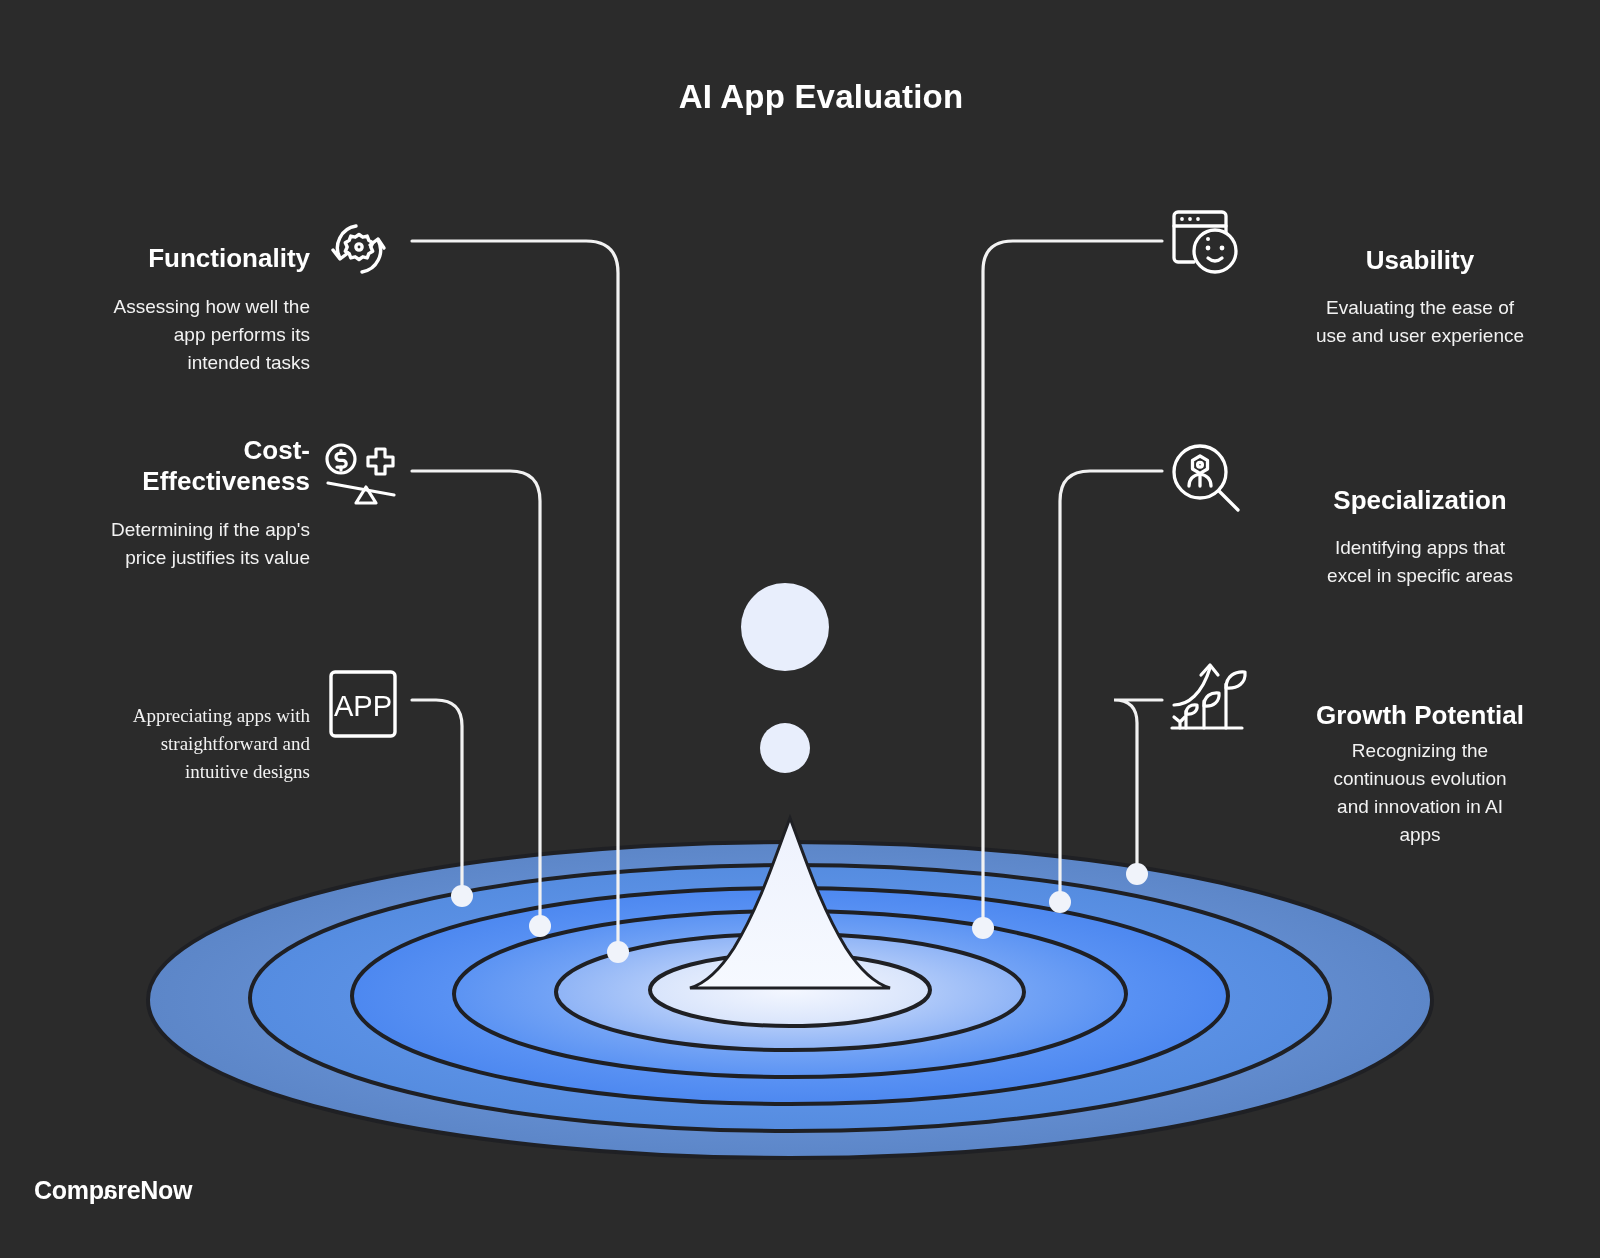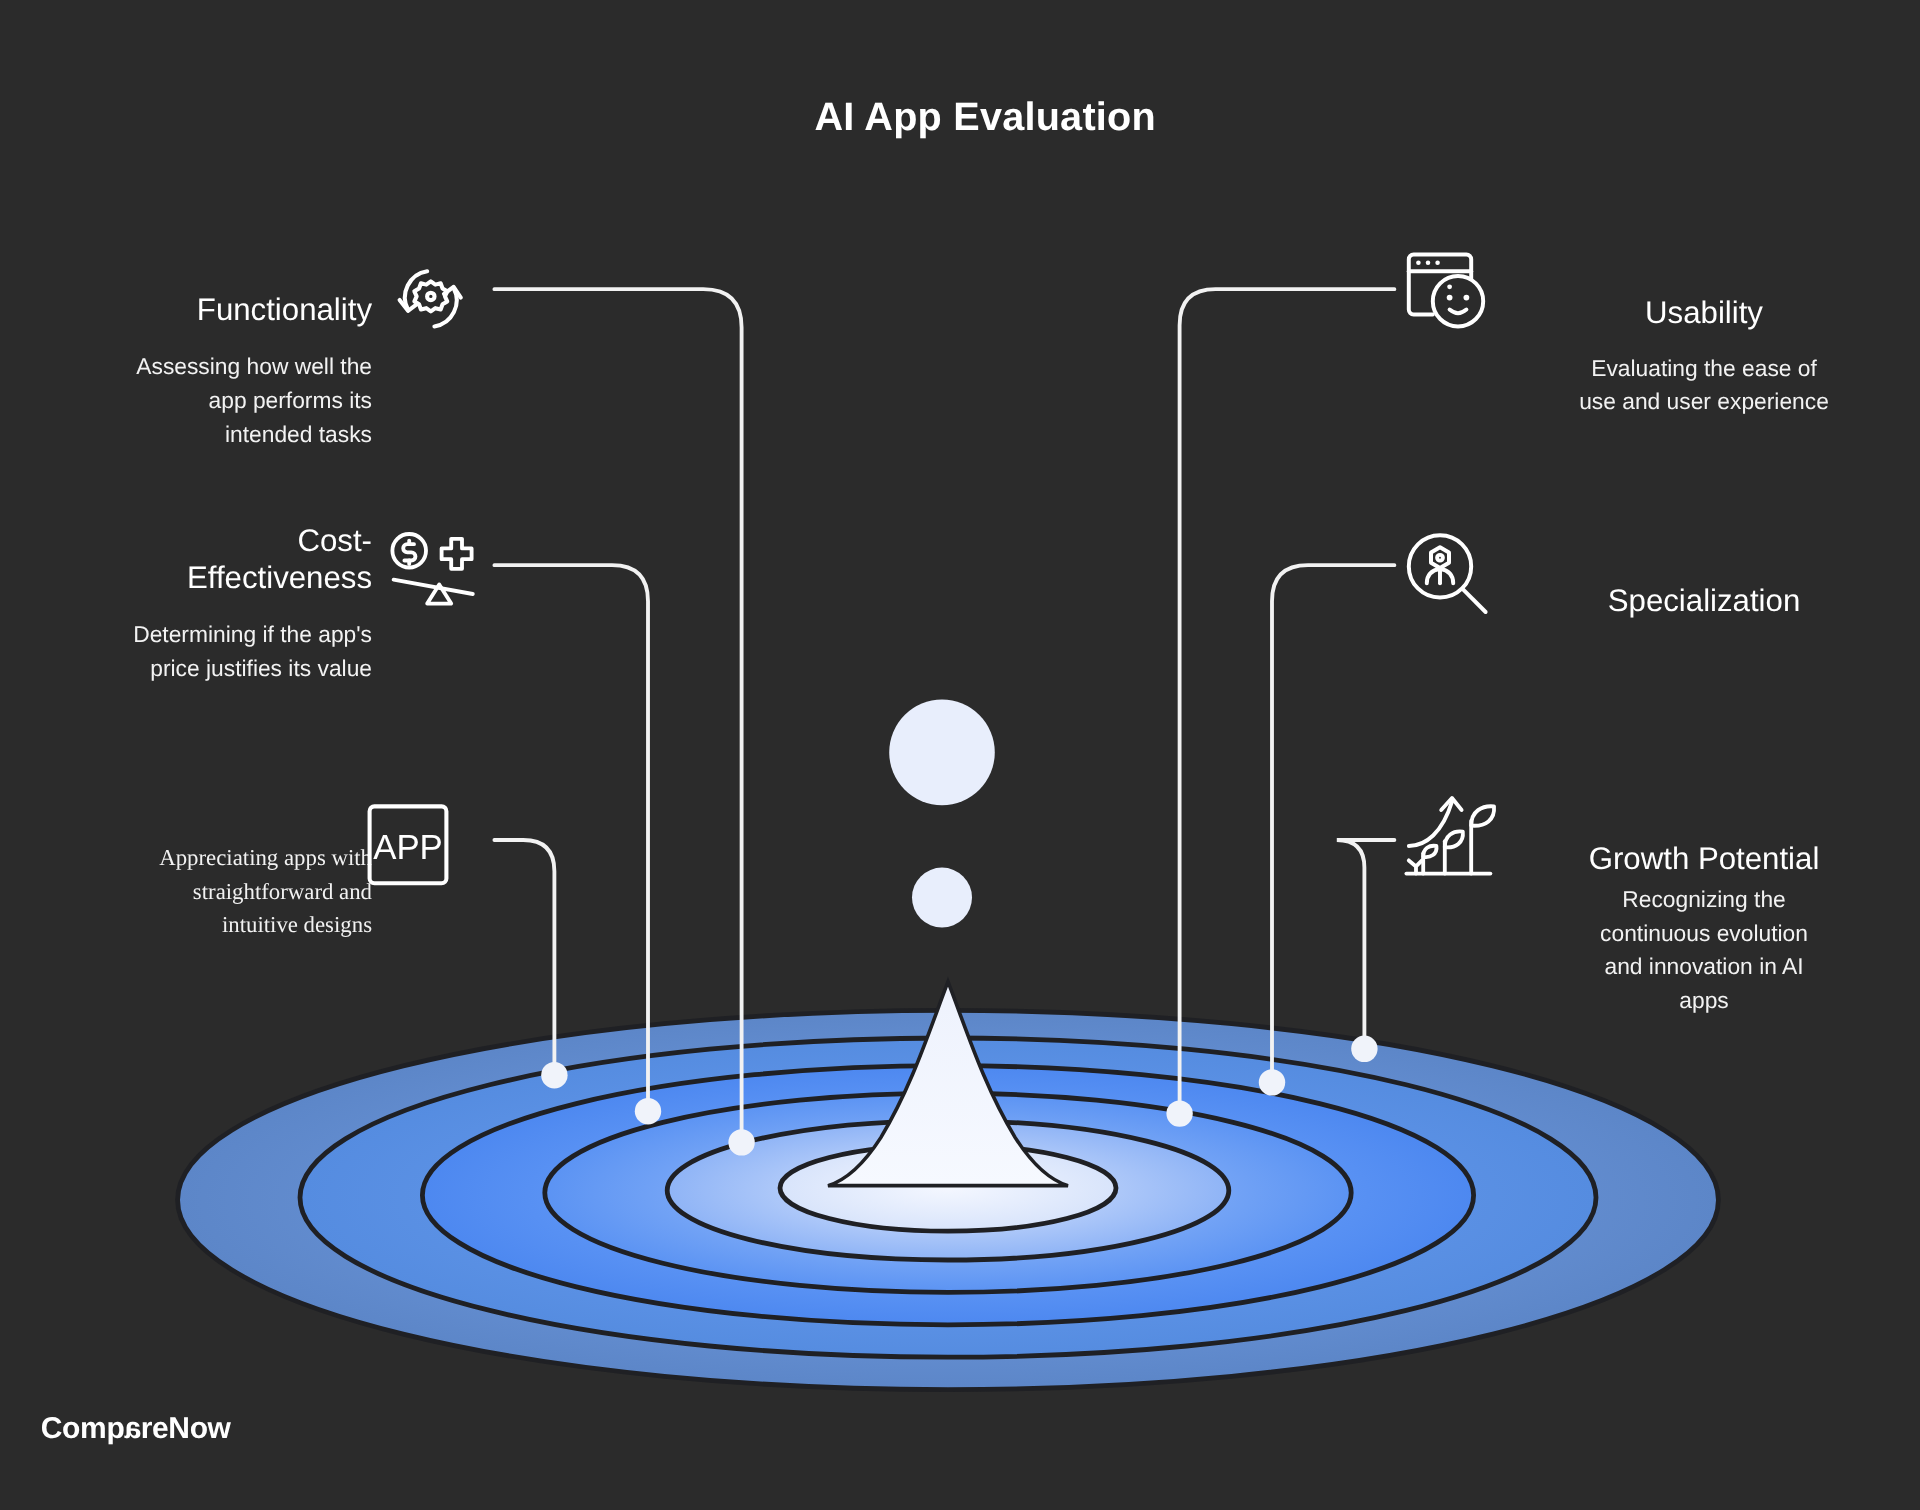--- a/index.html
+++ b/index.html
@@ -26,21 +26,21 @@
 
   
   #water{left:0;top:0;width:1600px;height:1258px;}
 
   
   #links{left:0;top:0;width:1600px;height:1258px;pointer-events:none;}
 
   
   .item{position:absolute;}
   .item .ttl{
-    color:#ffffff;font-weight:normal;font-size:26px;line-height:31px;
+    color:#ffffff;font-weight:bold;font-size:26px;line-height:31px;
     white-space:pre-line;
   }
   .item .dsc{
     color:#f2f2f2;font-size:19px;line-height:28px;font-weight:400;
     white-space:pre-line;
   }
   .left .ttl,.left .dsc{text-align:right;}
   .right .ttl,.right .dsc{text-align:center;}
 
   
@@ -179,21 +179,21 @@
         <path d="M36 63 l10 -16 10 16 z"></path>
       </g>
     </svg>
   </div>
 
   <div class="item left abs" style="left:30px;top:690px;width:280px;">
     <div class="dsc" style="margin-top:12px;font-family:Liberation Serif, serif;">Appreciating apps with
 straightforward and
 intuitive designs</div>
   </div>
-  <div class="ico abs" style="left:304px;top:668px;">
+  <div class="ico abs" style="left:327px;top:668px;">
     <svg width="72" height="72" viewBox="0 0 72 72">
       <rect x="4" y="4" width="64" height="64" rx="4" fill="none" stroke="#ffffff" stroke-width="3.4"></rect>
       <text x="36" y="48" text-anchor="middle" fill="#ffffff" font-family="Liberation Sans, sans-serif" font-size="29">APP</text>
     </svg>
   </div>
 
   <div class="item right abs" style="left:1270px;top:245px;width:300px;">
     <div class="ttl">Usability</div>
     <div class="dsc" style="margin-top:18px;">Evaluating the ease of
 use and user experience</div>
@@ -210,20 +210,22 @@
         <circle cx="40" cy="42" r="2.4" fill="#ffffff" stroke="none"></circle>
         <circle cx="54" cy="42" r="2.4" fill="#ffffff" stroke="none"></circle>
         <circle cx="40" cy="33" r="2" fill="#ffffff" stroke="none"></circle>
         <path d="M40 52 q7 6 14 0"></path>
       </g>
     </svg>
   </div>
 
   <div class="item right abs" style="left:1270px;top:485px;width:300px;">
     <div class="ttl">Specialization</div>
+    <div class="dsc" style="margin-top:18px;">Identifying apps that
+excel in specific areas</div>
   </div>
   <div class="ico abs" style="left:1168px;top:440px;">
     <svg width="76" height="76" viewBox="0 0 76 76">
       <g fill="none" stroke="#ffffff" stroke-width="3.3" stroke-linecap="round" stroke-linejoin="round">
         <circle cx="32" cy="32" r="26"></circle>
         <path d="M51 51 L 70 70"></path>
         <path d="M32 16 l7.5 4.4 v8.6 L32 33.4 24.5 29 v-8.6 z"></path>
         <circle cx="32" cy="24.8" r="2.4"></circle>
         <path d="M32 34 v12"></path>
         <path d="M32 34 c -8 1.5 -11 6 -11 12"></path>

